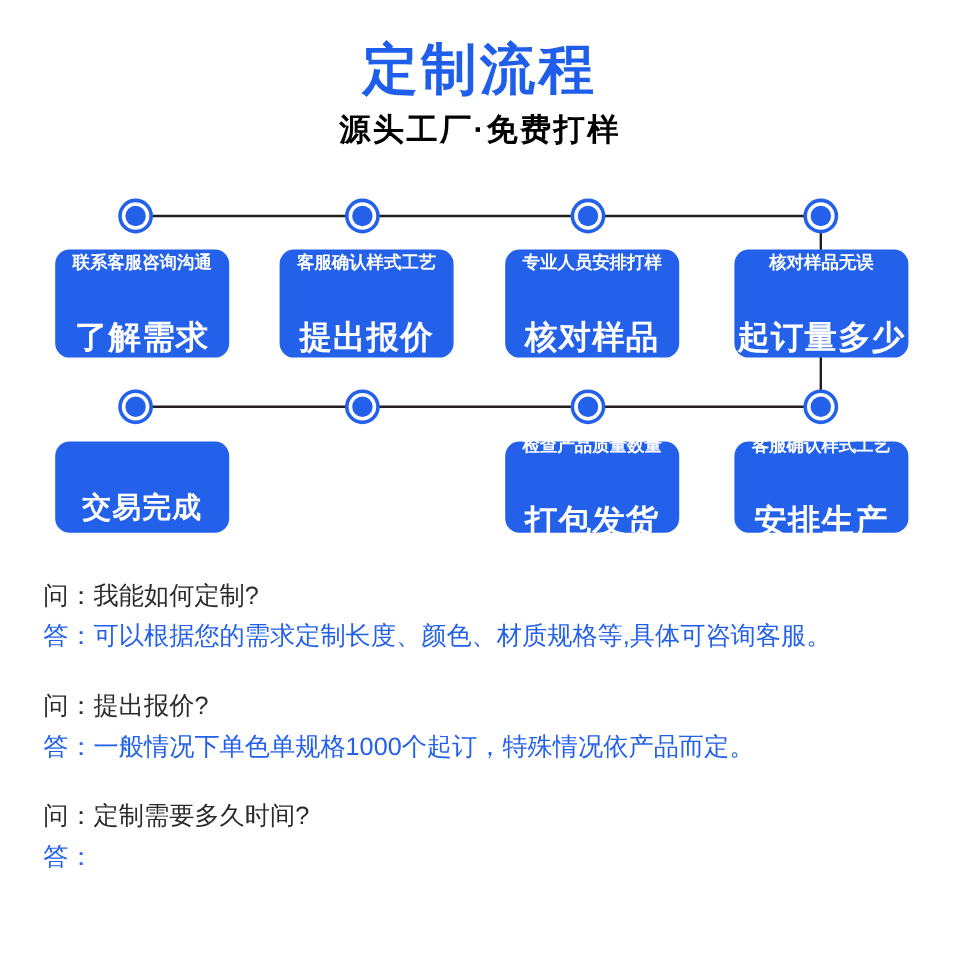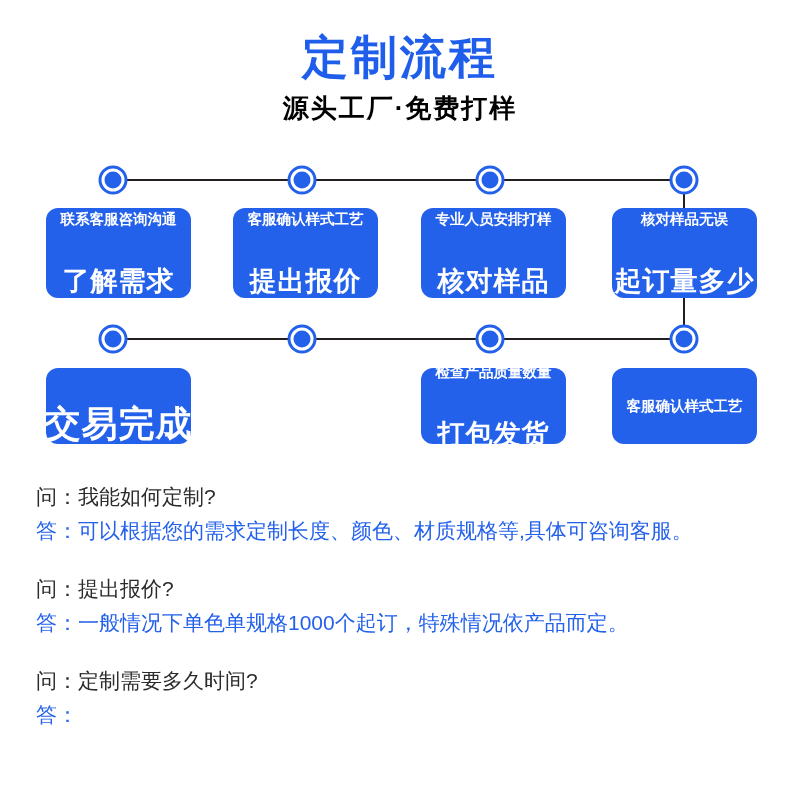--- a/index.html
+++ b/index.html
@@ -91,21 +91,21 @@
   }
   .card-main {
     font-size: 27px;
     line-height: 33px;
     font-weight: 800;
     white-space: nowrap;
     letter-spacing: 1px;
     margin-top: 36px;
   }
   .card.solo .card-main {
-    font-size: 36px;
+    font-size: 24px;
     line-height: 38px;
   }
 
   
   .col-1 { left: 46px; }
   .col-2 { left: 233px; }
   .col-3 { left: 421px; }
   .col-4 { left: 612px; }
 
   
@@ -204,20 +204,21 @@
   <div class="row row-2">
     <div class="card col-1 solo">
       <div class="card-main">交易完成</div>
     </div>
     <div class="card col-3">
       <div class="card-sub">检查产品质量数量</div>
       <div class="card-main">打包发货</div>
     </div>
     <div class="card col-4">
       <div class="card-sub">客服确认样式工艺</div>
+      <div class="card-main">安排生产</div>
     </div>
   </div>
 </div>
 
 <div class="qa">
 
   <div class="qa-block">
     <div class="qa-line qa-q">
       <span class="qa-label">问：</span>
       <span class="qa-text">我能如何定制?</span>

